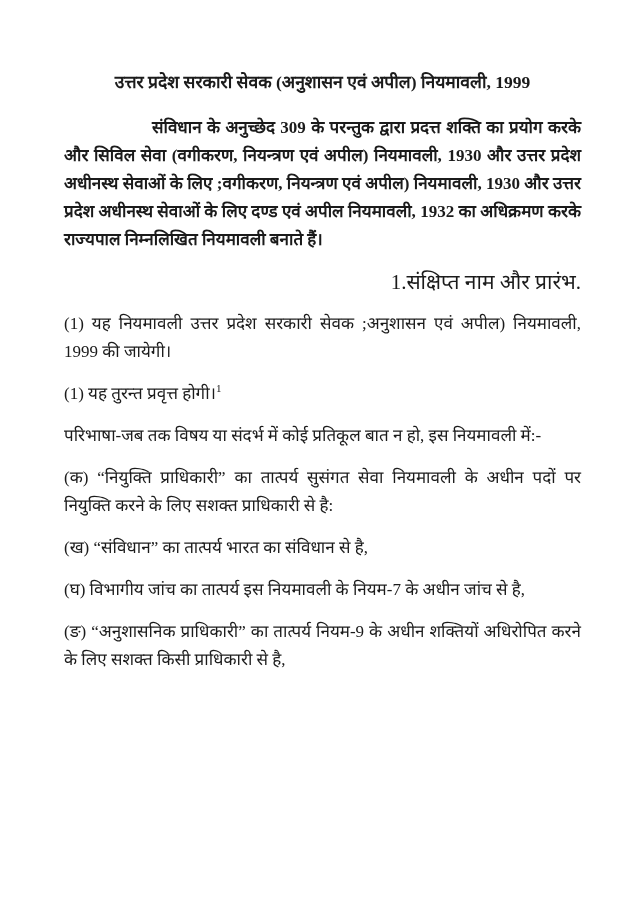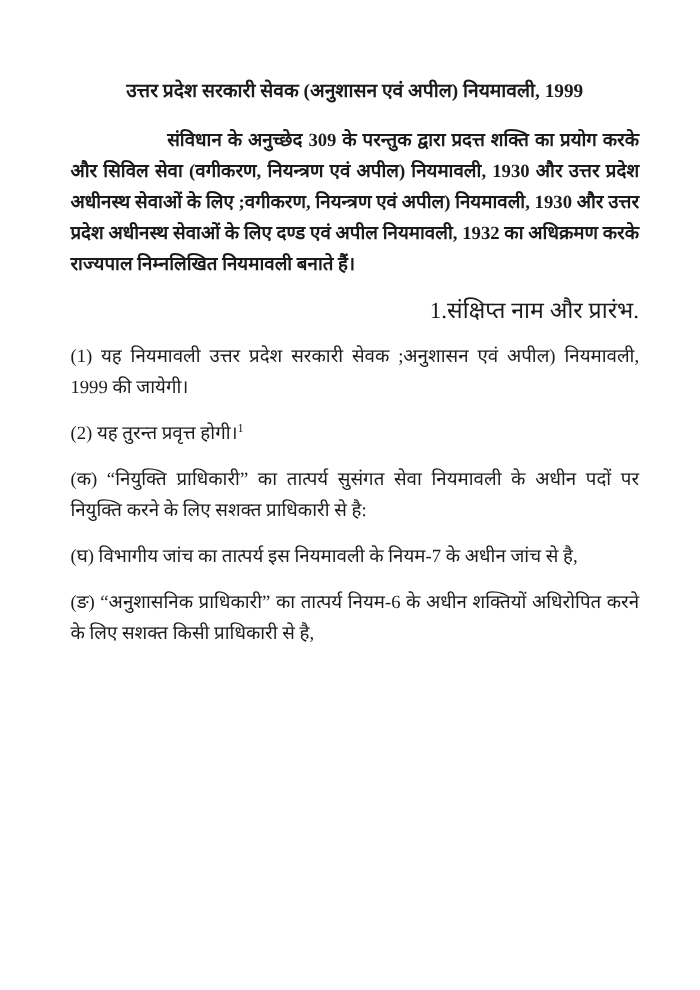--- a/index.html
+++ b/index.html
@@ -62,25 +62,27 @@
   <h1 class="doc-title">उत्तर प्रदेश सरकारी सेवक (अनुशासन एवं अपील) नियमावली, 1999</h1>
 
   <p class="body-par preamble">संविधान के अनुच्छेद 309 के परन्तुक द्वारा प्रदत्त शक्ति का प्रयोग करके और सिविल सेवा (वगीकरण, नियन्त्रण एवं अपील) नियमावली, 1930 और उत्तर प्रदेश अधीनस्थ सेवाओं के लिए ;वगीकरण, नियन्त्रण एवं अपील) नियमावली, 1930 और उत्तर प्रदेश अधीनस्थ सेवाओं के लिए दण्ड एवं अपील नियमावली, 1932 का अधिक्रमण करके राज्यपाल निम्नलिखित नियमावली बनाते हैं।</p>
 
   <p class="rule-heading">
     <span class="rule-number">1.</span><span>संक्षिप्त नाम और प्रारंभ.</span>
   </p>
 
   <p class="body-par">(1) यह नियमावली उत्तर प्रदेश सरकारी सेवक ;अनुशासन एवं अपील) नियमावली, 1999 की जायेगी।</p>
 
-  <p class="body-par"><span>(2) यह तुरन्त प्रवृत्त होगी।</span><sup class="fn">1</sup></p>
+  <p class="body-par"><span>(1) यह तुरन्त प्रवृत्त होगी।</span><sup class="fn">1</sup></p>
 
 
+  <p class="body-par">परिभाषा-जब तक विषय या संदर्भ में कोई प्रतिकूल बात न हो, इस नियमावली में:-</p>
 
   <p class="body-par">(क) “नियुक्ति प्राधिकारी” का तात्पर्य सुसंगत सेवा नियमावली के अधीन पदों पर नियुक्ति करने के लिए सशक्त प्राधिकारी से है:</p>
 
+  <p class="body-par">(ख) “संविधान” का तात्पर्य भारत का संविधान से है,</p>
 
 
   <p class="body-par">(घ) विभागीय जांच का तात्पर्य इस नियमावली के नियम-7 के अधीन जांच से है,</p>
 
-  <p class="body-par">(ङ) “अनुशासनिक प्राधिकारी” का तात्पर्य नियम-6 के अधीन शक्तियों अधिरोपित करने के लिए सशक्त किसी प्राधिकारी से है,</p>
+  <p class="body-par">(ङ) “अनुशासनिक प्राधिकारी” का तात्पर्य नियम-9 के अधीन शक्तियों अधिरोपित करने के लिए सशक्त किसी प्राधिकारी से है,</p>
 
 </div>
 
 </body></html>

